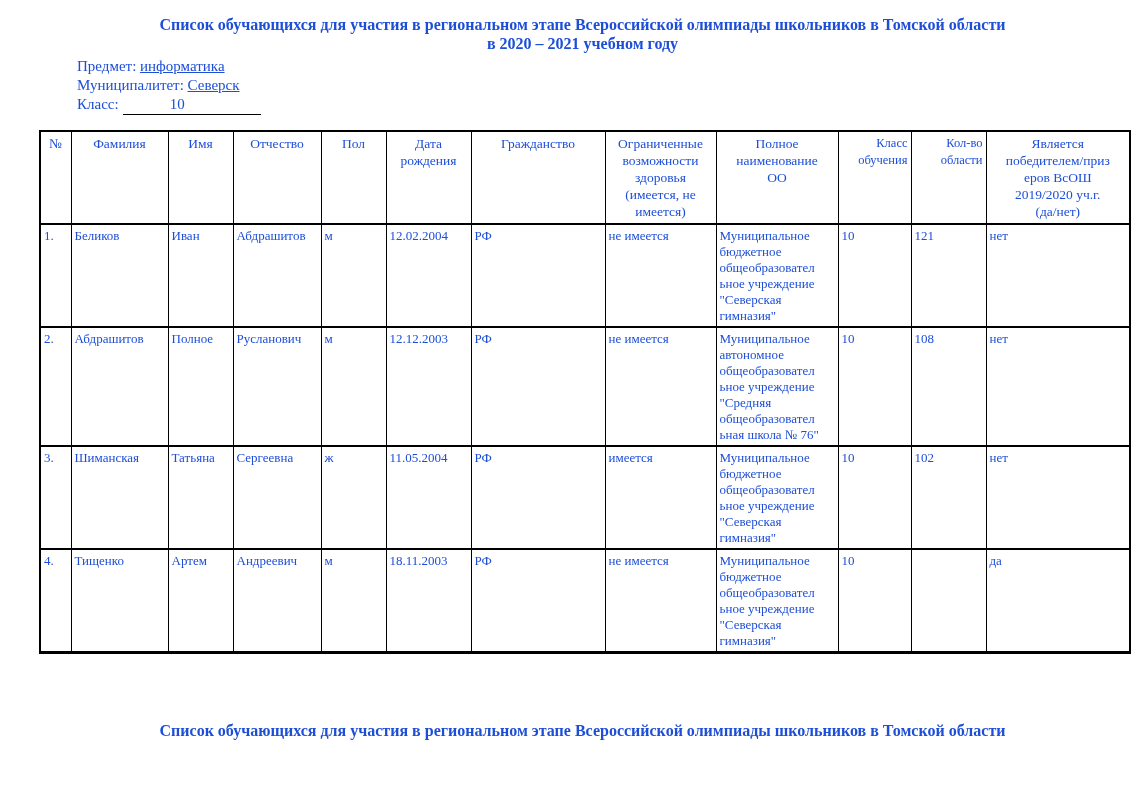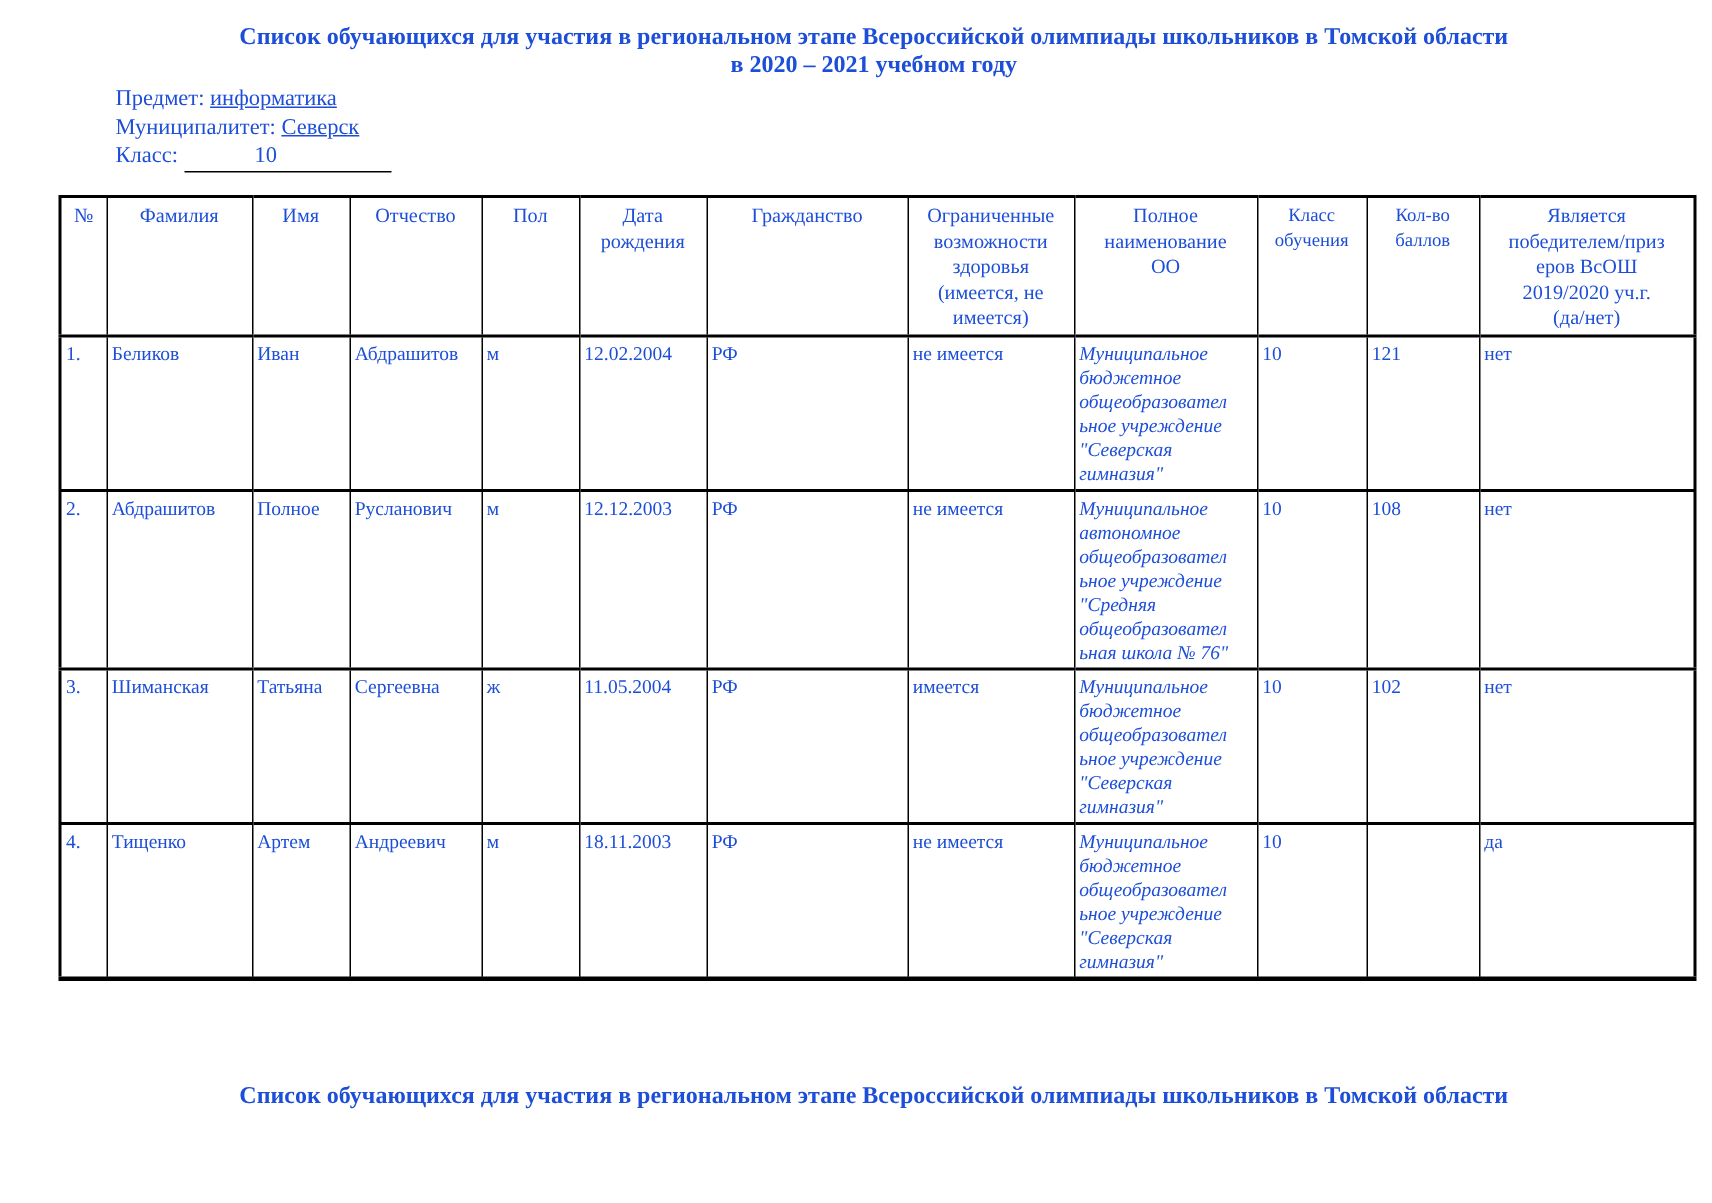--- a/index.html
+++ b/index.html
@@ -51,35 +51,34 @@
     padding: 3px 3px 2px 3px;
     overflow: hidden;
   }
   table.list th {
     font-weight: normal;
     font-size: 13.5px;
     line-height: 17px;
     text-align: center;
     white-space: pre-line;
   }
-  table.list th.small { font-size: 12.5px; }
+  table.list th.small { font-size: 12.5px; text-align: right; }
   table.list td {
     font-size: 13px;
     line-height: 16px;
     text-align: left;
   }
   td.c { text-align: center; }
   td.num { font-size: 16px; line-height: 17px; padding-left: 5px; }
   td.name-cell { padding-left: 6px; }
   td.oo {
     white-space: pre-line;
     line-height: 15.7px;
     padding-left: 4px;
     padding-right: 4px;
-    font-style: italic;
   }
   tr.hrow  { height: 93px; }
   tr.row-0 { height: 99px; }
   tr.row-1 { height: 112px; }
   tr.row-2 { height: 101px; }
   tr.row-3 { height: 96px; }
   .footer-title {
     position: absolute;
     top: 721px;
     left: 0;
@@ -135,21 +134,21 @@
 возможности
 здоровья
 (имеется, не
 имеется)</th>
       <th>Полное
 наименование
 ОО</th>
       <th class="small">Класс
 обучения</th>
       <th class="small">Кол-во
-баллов</th>
+области</th>
       <th>Является
 победителем/приз
 еров ВсОШ
 2019/2020 уч.г.
 (да/нет)</th>
     </tr>
     <tr class="row-0">
       <td class="num">1.</td>
       <td class="name-cell">Беликов</td>
       <td class="c">Иван</td>

